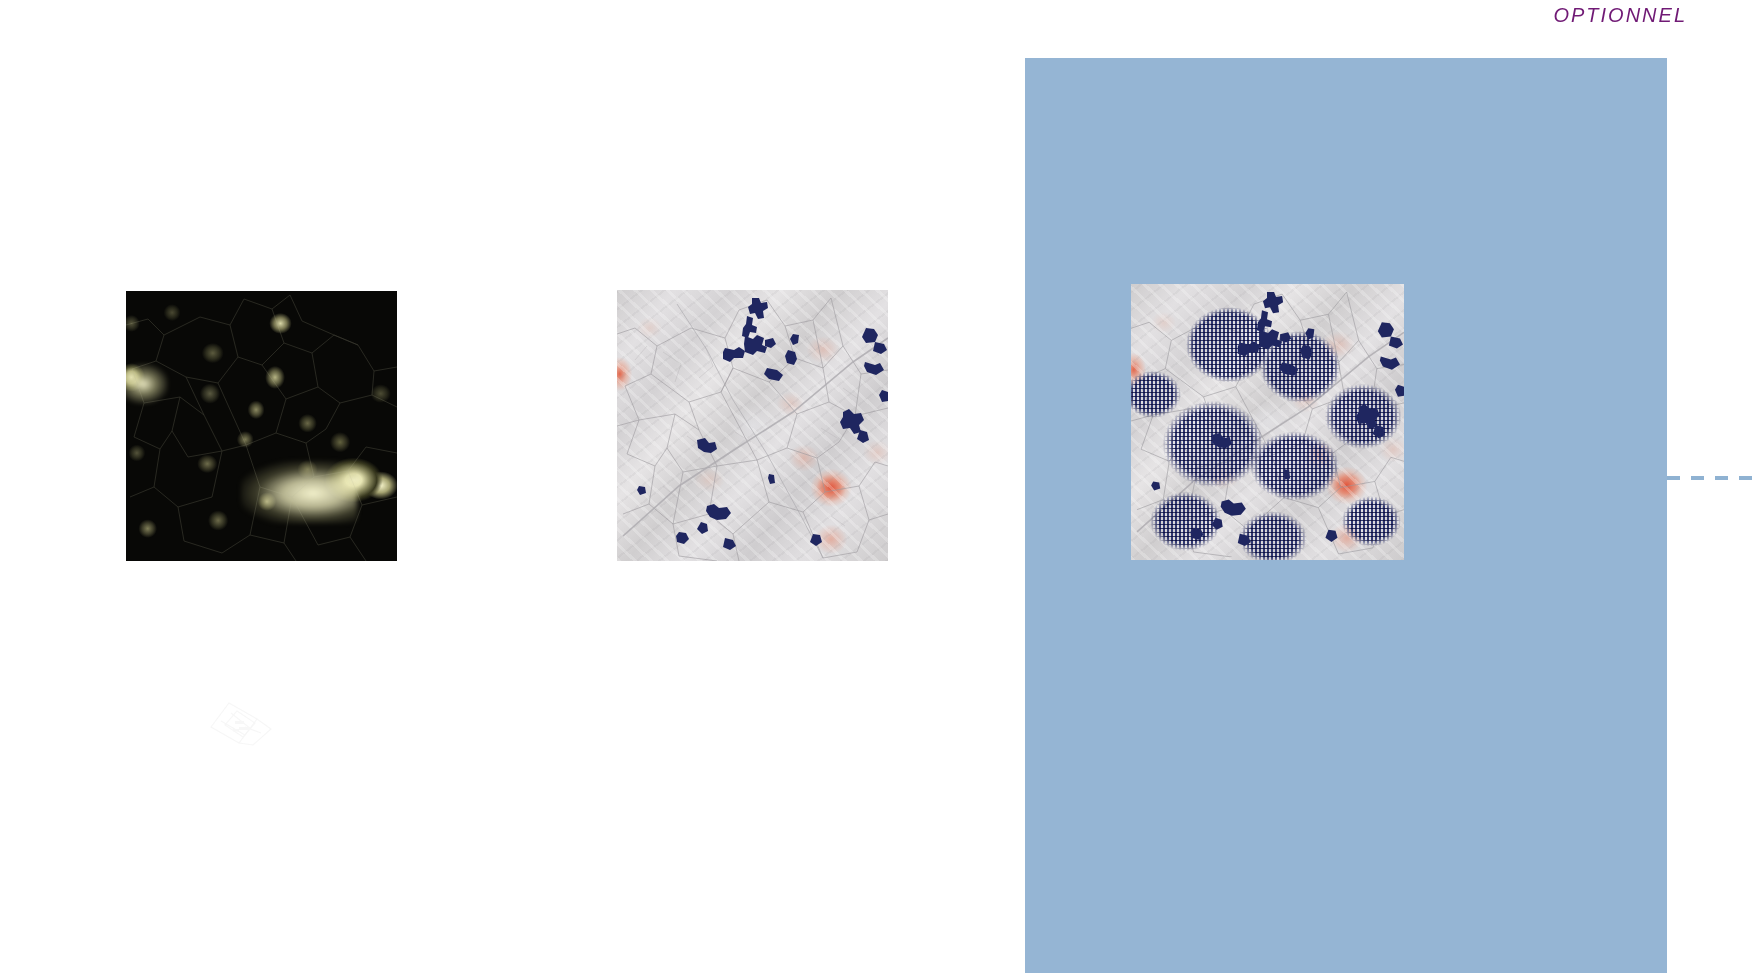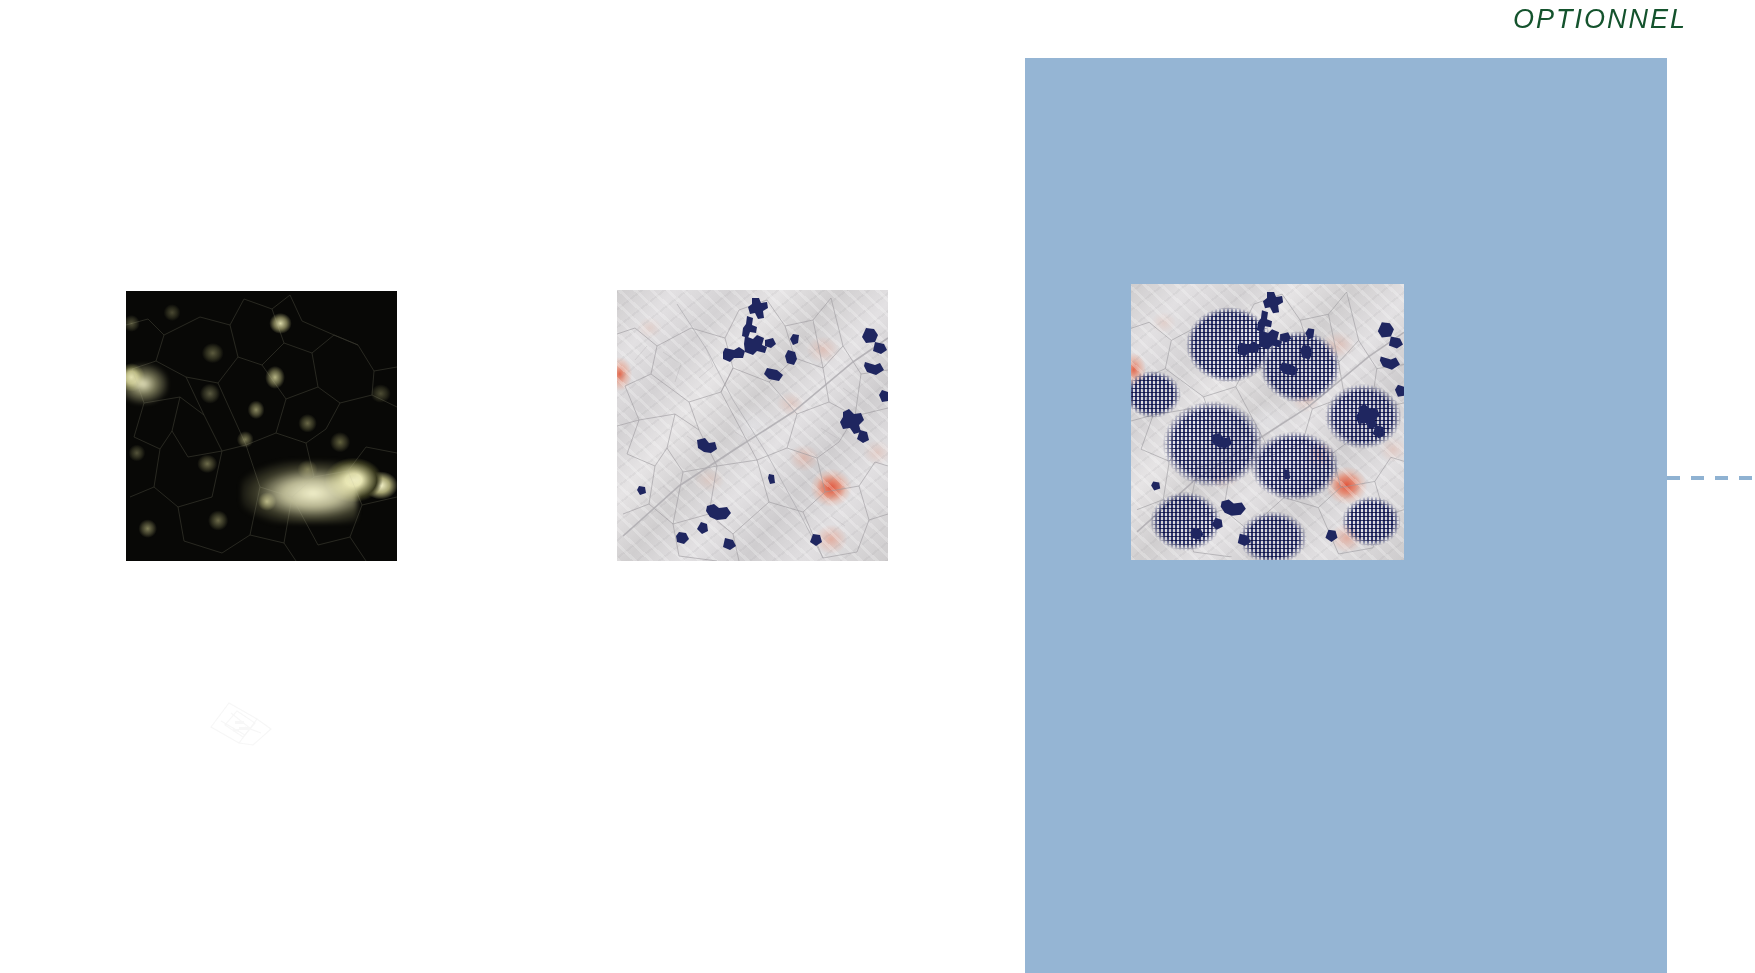--- a/index.html
+++ b/index.html
@@ -12,23 +12,23 @@
     font-family:"Liberation Sans", sans-serif;
   }
 
   
   .optional-label{
     position:absolute;
     right:68px; top:3px;
     font-family:"Liberation Sans", sans-serif;
     font-style:italic;
     font-weight:400;
-    font-size:27px;
+    font-size:20px;
     letter-spacing:2.0px;
-    color:#14532d;
+    color:#701a75;
     white-space:nowrap;
     line-height:1.2;
   }
 
   
   .callout-block{
     position:absolute;
     left:1025px; top:58px;
     width:642px; height:915px;
     background:#95b5d4;

